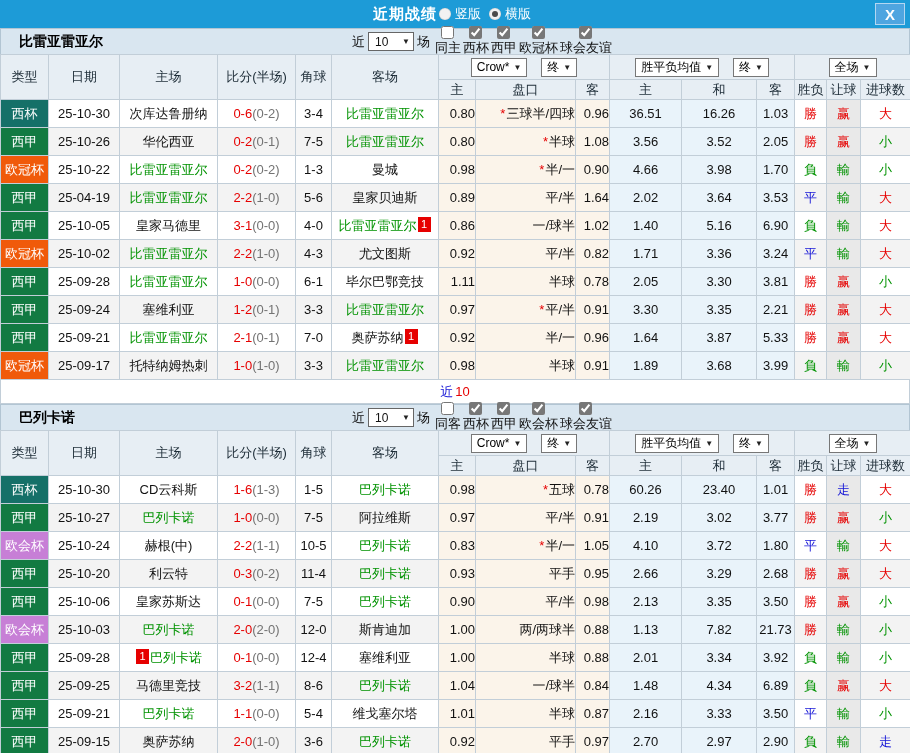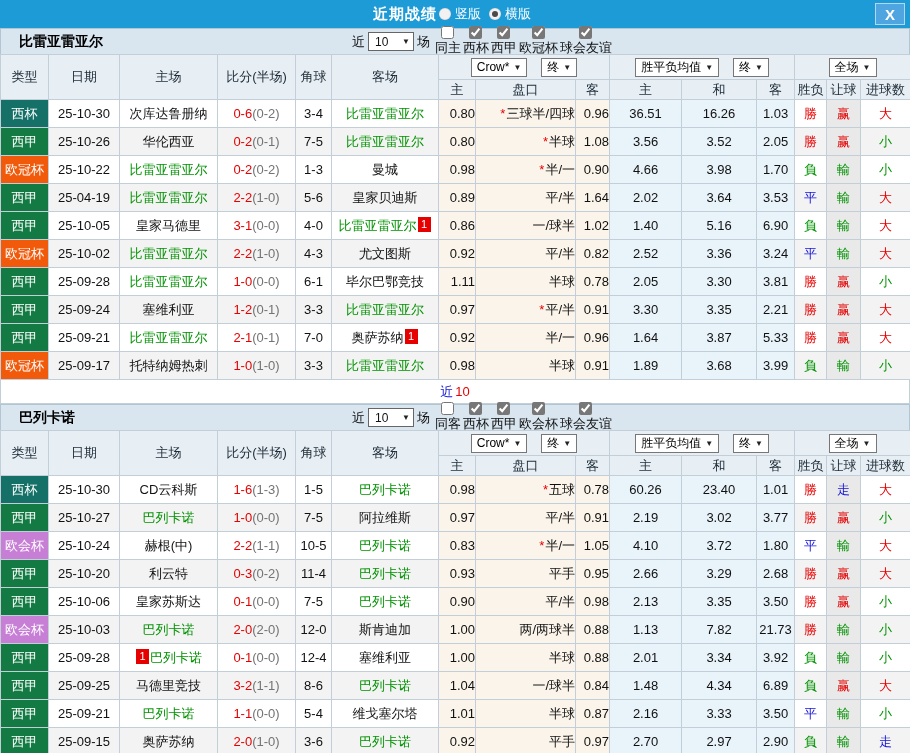--- a/index.html
+++ b/index.html
@@ -298,21 +298,21 @@
             <tr class="even">
     <td class="type" style="background: rgb(240, 90, 10);">欧冠杯</td>
     <td>25-10-02</td>
     <td><span class="c-g">比雷亚雷亚尔</span></td>
     <td><span class="c-r">2-2</span><span class="half">(1-0)</span></td>
     <td>4-3</td>
     <td><span>尤文图斯</span></td>
     <td class="crow">0.92</td>
     <td class="crow"><span>平/半</span></td>
     <td class="crow">0.82</td>
-    <td class="avg">2.52</td>
+    <td class="avg">1.71</td>
     <td class="avg">3.36</td>
     <td class="avg">3.24</td>
     <td class="c-b">平</td>
     <td class="hcpcol c-g">輸</td>
     <td class="c-r">大</td>
   </tr>
             <tr>
     <td class="type" style="background: rgb(18, 122, 66);">西甲</td>
     <td>25-09-28</td>
     <td><span class="c-g">比雷亚雷亚尔</span></td>

